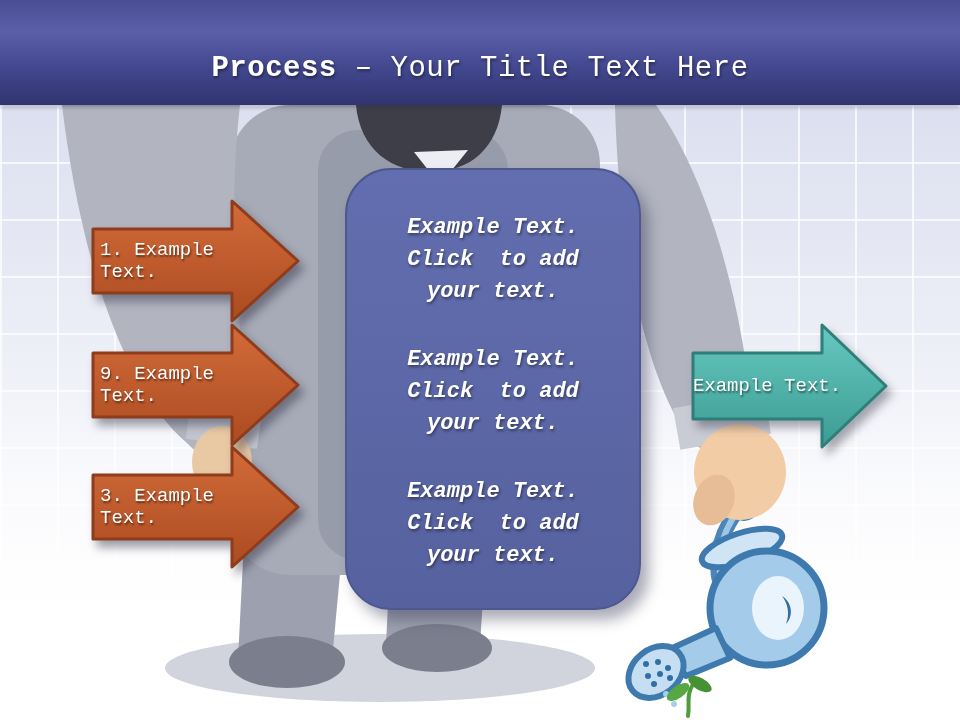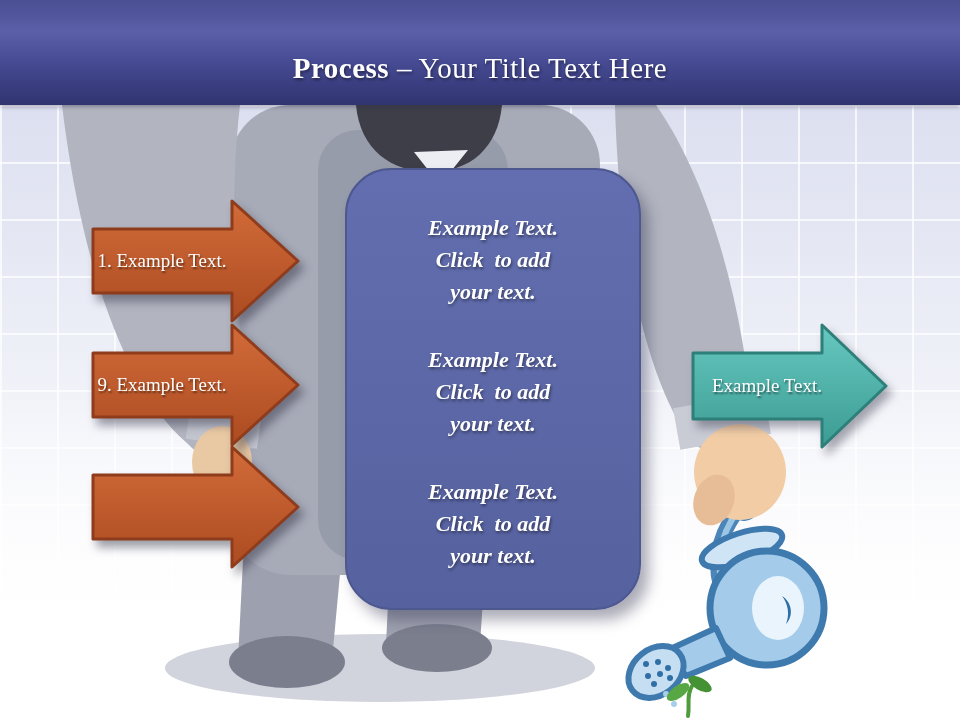--- a/index.html
+++ b/index.html
@@ -1,18 +1,18 @@
 <!DOCTYPE html>
 <html><head>
 <meta charset="utf-8">
 <style>
   html,body { margin:0; padding:0; background:#e9e9ef; }
   .slide {
     position:relative; width:960px; height:720px; overflow:hidden;
-    font-family:Liberation Serif, serif;
+    font-family:Liberation Mono, monospace;
     background:linear-gradient(180deg,#D8DCEE 0%,#E2E5F2 35%,#F2F3F9 65%,#FFFFFF 100%);
   }
   
   .grid {
     position:absolute; left:0; right:0; top:105px; bottom:0; z-index:0;
     background-image:
       linear-gradient(to right, rgba(255,255,255,0.75) 2px, transparent 2px),
       linear-gradient(to bottom, rgba(255,255,255,0.75) 2px, transparent 2px);
     background-size:57px 57px;
   }
@@ -37,20 +37,21 @@
 
   
   .step-arrow { position:absolute; left:90px; width:212px; height:130px; z-index:2;
     filter:drop-shadow(5px 7px 5px rgba(40,40,60,0.45)); }
   .step-arrow polygon { fill:url(#gradOrange); stroke:#8E3C1C; stroke-width:3; stroke-linejoin:round; }
   .step-label {
     position:absolute; left:4px; right:72px; top:33px; bottom:33px;
     display:flex; align-items:center; justify-content:center;
     color:#FFFFFF; font-size:19px; text-shadow:1px 2px 2px rgba(0,0,0,0.5);
     white-space:pre-wrap;
+    padding-left:6px;
   }
 
   
   .panel {
     position:absolute; left:345px; top:168px; width:296px; height:442px; z-index:2;
     background:linear-gradient(180deg,#626EAF 0%,#56619F 100%);
     border:2px solid #4D588F; border-radius:46px; box-sizing:border-box;
     box-shadow:8px 10px 14px rgba(50,50,80,0.4);
     display:flex; flex-direction:column; align-items:center;
     padding-top:42px; row-gap:36px;
@@ -173,20 +174,21 @@
     <svg viewBox="0 0 212 130" width="212" height="130">
       <polygon points="3,33 142,33 142,5 208,65 142,125 142,97 3,97"></polygon>
     </svg>
     <span class="step-label">9. Example Text.</span>
   </div>
 
   <div class="step-arrow" style="top:442px">
     <svg viewBox="0 0 212 130" width="212" height="130">
       <polygon points="3,33 142,33 142,5 208,65 142,125 142,97 3,97"></polygon>
     </svg>
+    <span class="step-label">3. Example Text.</span>
   </div>
 
   <div class="panel">
     <div class="block">
       <div class="line">Example Text.</div>
       <div class="line">Click  to add</div>
       <div class="line">your text.</div>
     </div>
     <div class="block">
       <div class="line">Example Text.</div>

